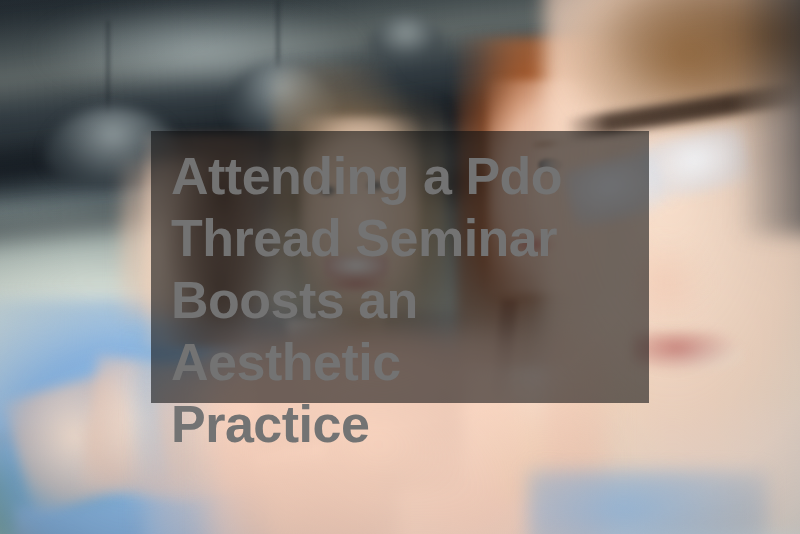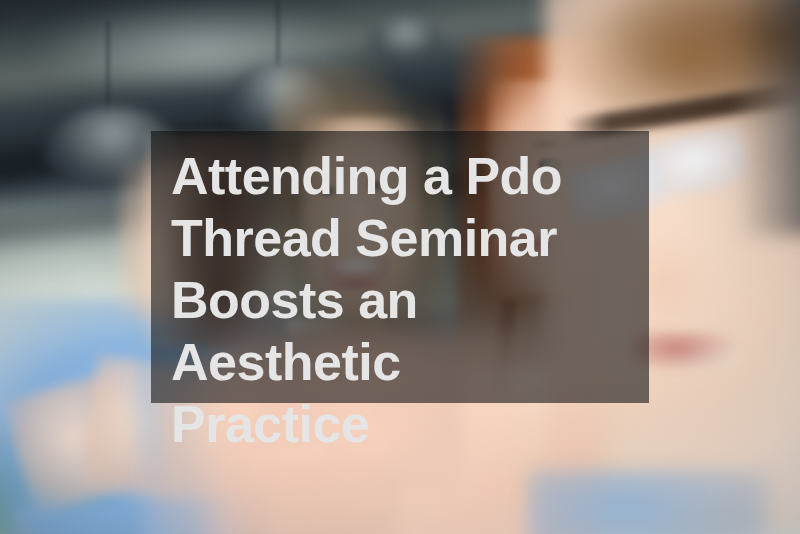--- a/index.html
+++ b/index.html
@@ -402,21 +402,21 @@
     left: 151px;
     top: 131px;
     width: 498px;
     height: 272px;
     background: rgba(14,16,18,0.58);
     box-sizing: border-box;
     padding: 14px 0 0 20px;
   }
   .headline {
     margin: 0;
-    color: #e5e5e5;
+    color: #737373;
     font-family: "Liberation Sans", sans-serif;
     font-weight: bold;
     font-size: 52px;
     line-height: 62px;
     letter-spacing: -0.5px;
     white-space: pre-line;
     text-rendering: optimizeLegibility;
   }
 </style>
 </head>

